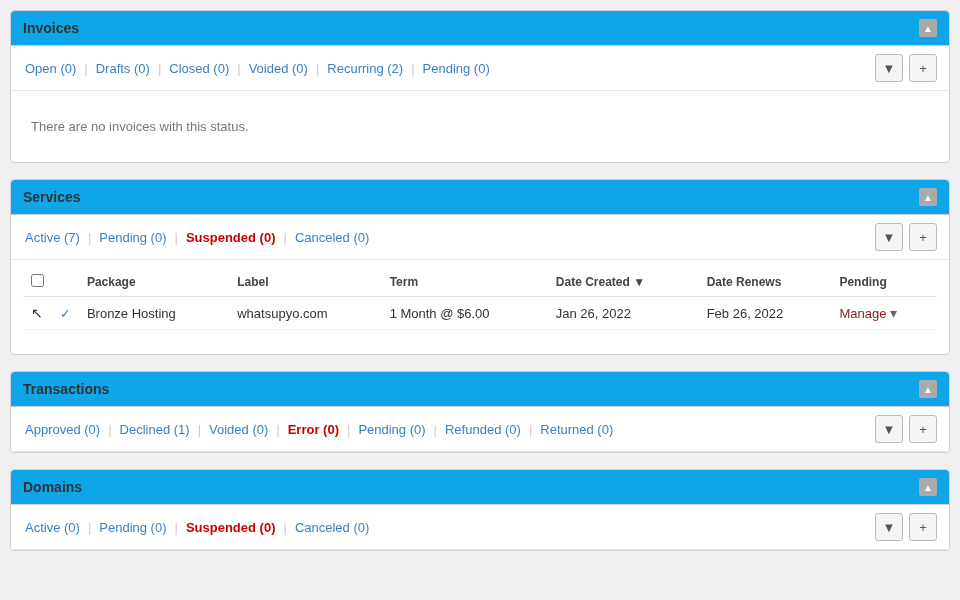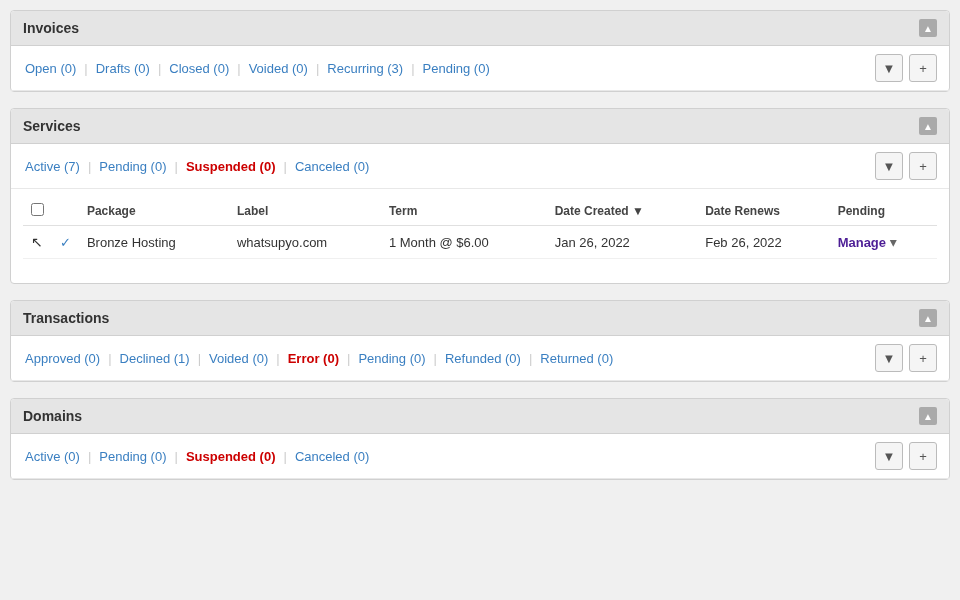--- a/index.html
+++ b/index.html
@@ -13,21 +13,21 @@
     }
 
     .section {
       background: #fff;
       border: 1px solid #d0d0d0;
       border-radius: 4px;
       margin-bottom: 16px;
     }
 
     .section-header {
-      background: #e5e5e5;
+      background: #0ea5e9;
       border-bottom: 1px solid #d0d0d0;
       padding: 8px 12px;
       display: flex;
       align-items: center;
       justify-content: space-between;
       border-radius: 4px 4px 0 0;
     }
 
     .section-title {
       font-weight: bold;
@@ -138,23 +138,23 @@
       width: 20px;
     }
 
     .tick-cell {
       width: 20px;
       color: #3a7fc1;
       font-size: 14px;
     }
 
     .manage-link {
-      color: #4c1d95;
+      color: #7f1d1d;
       text-decoration: none;
-      font-weight: bold;
+      font-weight: normal;
       cursor: pointer;
     }
 
     .chevron-btn {
       background: none;
       border: none;
       cursor: pointer;
       font-size: 14px;
       color: #666;
     }
@@ -175,28 +175,31 @@
   <div class="tabs-row">
     <div class="tabs-left">
       <span class="tab-item">Open (0)</span>
       <span class="tab-separator">|</span>
       <span class="tab-item">Drafts (0)</span>
       <span class="tab-separator">|</span>
       <span class="tab-item">Closed (0)</span>
       <span class="tab-separator">|</span>
       <span class="tab-item">Voided (0)</span>
       <span class="tab-separator">|</span>
-      <span class="tab-item">Recurring (3)</span>
+      <span class="tab-item">Recurring (2)</span>
       <span class="tab-separator">|</span>
       <span class="tab-item">Pending (0)</span>
     </div>
     <div class="tabs-right">
       <button class="icon-btn">▼</button>
       <button class="icon-btn">+</button>
     </div>
+  </div>
+  <div class="section-body">
+    <p class="empty-message">There are no invoices with this status.</p>
   </div>
 </div>
 
 <div class="section">
   <div class="section-header">
     <span class="section-title">Services</span>
     <button class="section-collapse">▲</button>
   </div>
   <div class="tabs-row">
     <div class="tabs-left">

